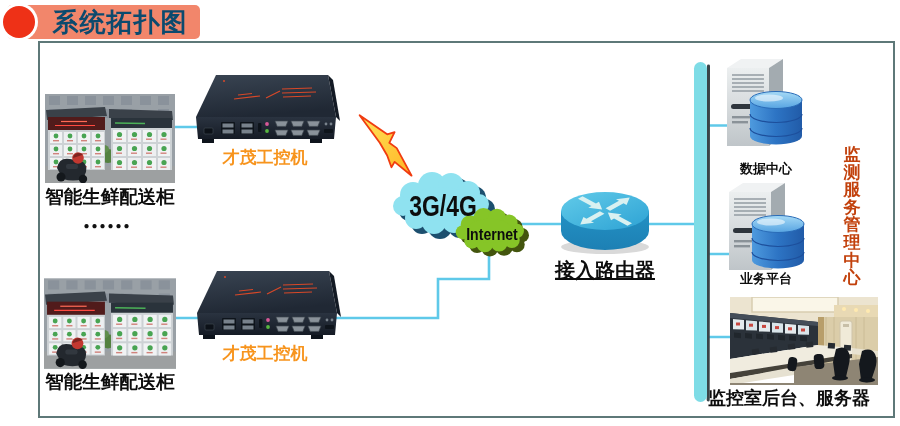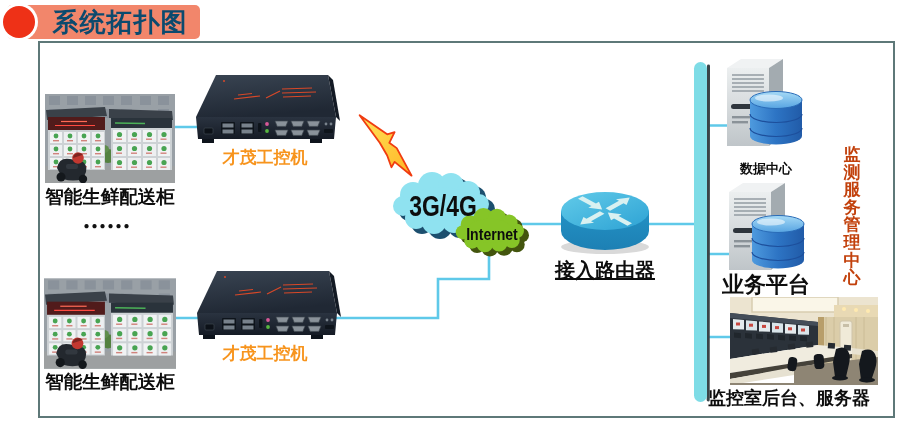--- a/index.html
+++ b/index.html
@@ -19,21 +19,21 @@
   .lbl-cab1{left:30px;top:184px;width:160px;font-size:18.5px;}
   .lbl-cab2{left:30px;top:369px;width:160px;font-size:18.5px;}
   .dots{left:55px;top:220px;width:105px;text-align:center;font-size:10px;letter-spacing:2px;
         color:#111;font-weight:700;z-index:6;}
   .lbl-ipc1{left:200px;top:146px;width:130px;font-size:17px;color:#f7941d;font-weight:800;text-align:center;z-index:6;white-space:nowrap;}
   .lbl-ipc2{left:200px;top:342px;width:130px;font-size:17px;color:#f7941d;font-weight:800;text-align:center;z-index:6;white-space:nowrap;}
   .lbl-3g4g{left:398px;top:190px;width:90px;font-size:29px;transform:scaleX(0.79);transform-origin:center;z-index:7;}
   .lbl-internet{left:458px;top:226px;width:68px;font-size:16px;transform:scaleX(0.88);transform-origin:center;z-index:7;}
   .lbl-router{left:545px;top:257px;width:120px;font-size:20px;text-decoration:underline;}
   .lbl-dc{left:716px;top:148px;width:100px;font-size:13px;margin-top:12px;}
-  .lbl-biz{left:716px;top:270px;width:100px;font-size:22px;}
+  .lbl-biz{left:716px;top:270px;width:100px;font-size:13px;}
   .lbl-room{left:708px;top:386px;width:158px;font-size:18px;}
   .lbl-mgmt{left:843px;top:146px;width:18px;font-size:17px;line-height:17.6px;
       color:#c2410c;font-weight:800;text-align:center;word-break:break-all;z-index:6;}
   
   .ph1{left:45px;top:94px;z-index:3;}
   .ph2{left:44px;top:278px;z-index:3;}
   .pc1{left:190px;top:71px;z-index:3;}
   .pc2{left:191px;top:267px;z-index:3;}
   .bolt{left:354px;top:111px;z-index:3;}
   .cloudb{left:392px;top:171px;z-index:4;}

